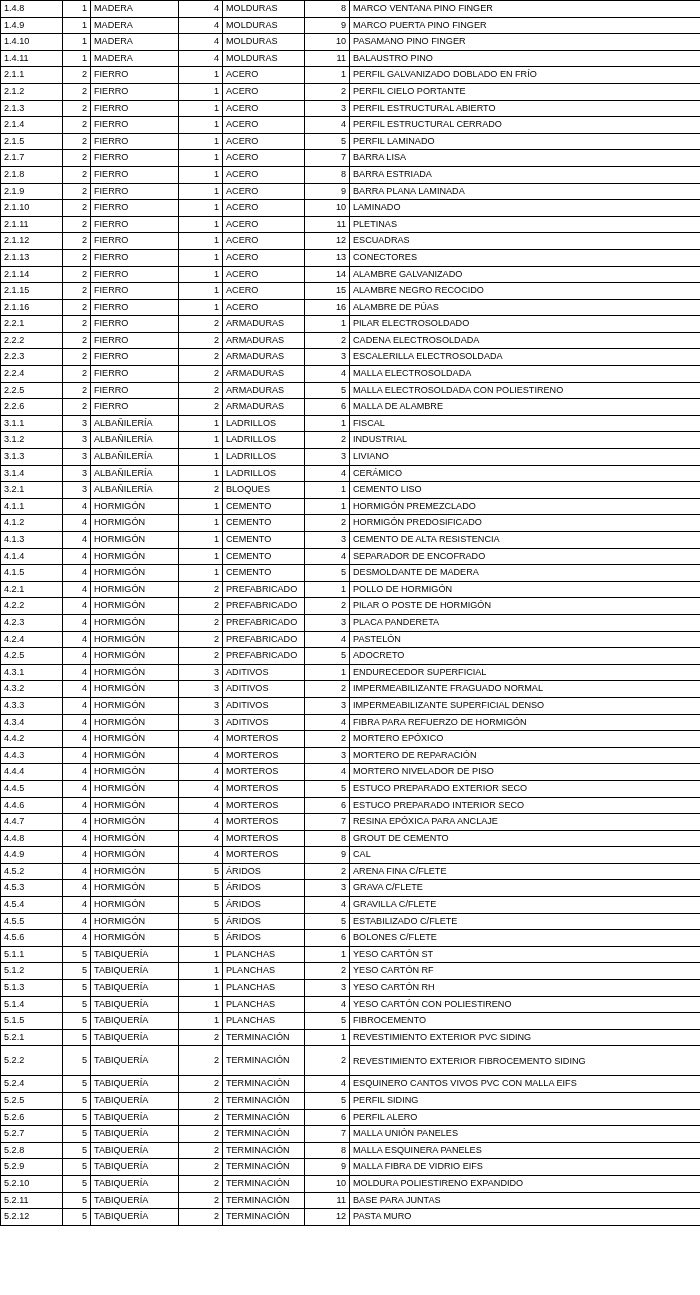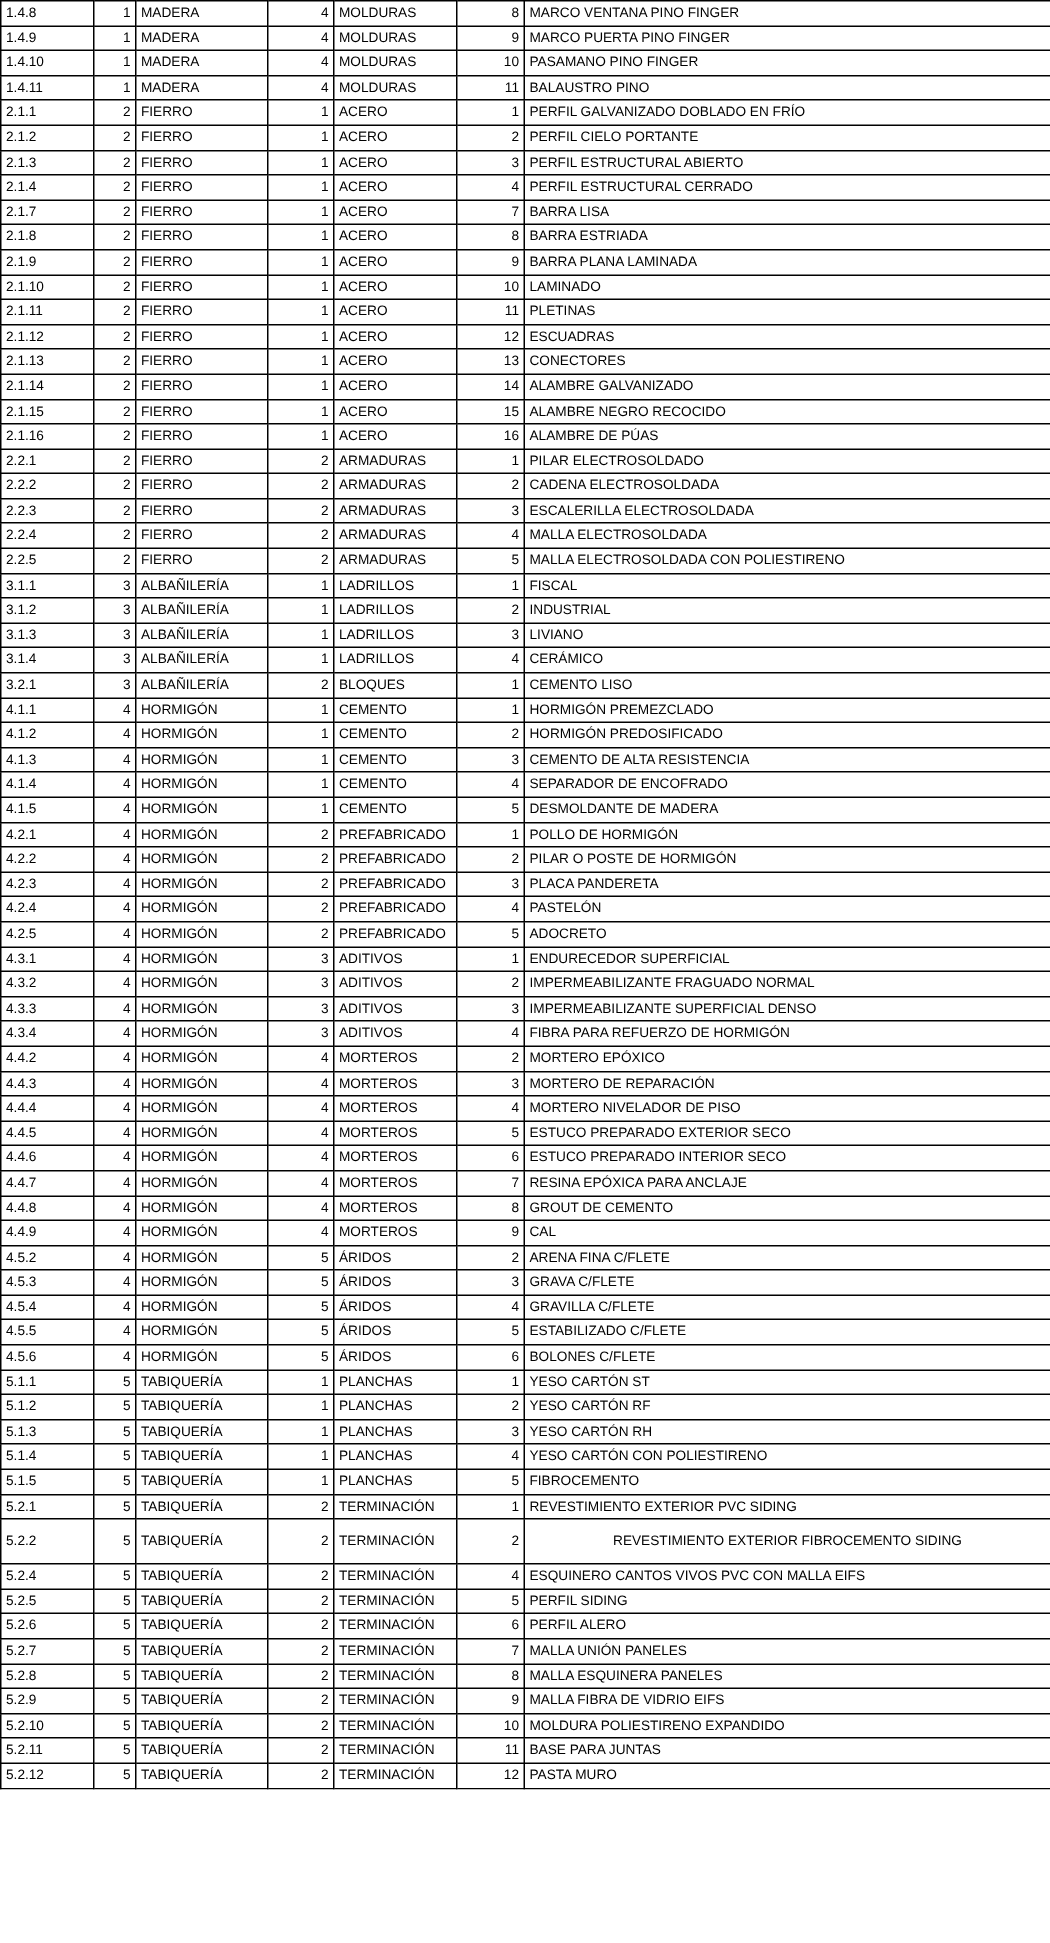--- a/index.html
+++ b/index.html
@@ -47,21 +47,20 @@
   td.txt-left {
     text-align: left;
   }
   td.code {
     text-align: left;
     padding-left: 5px;
   }
   td.wrap {
     white-space: normal;
     line-height: 1.15;
-    text-align: center;
   }
   tr.tall td {
     height: 27px;
   }
 </style>
 </head>
 <body>
 
 <div id="sheet">
   <table class="catalog">
@@ -141,20 +140,29 @@
         <tr>
           <td class="code">2.1.4</td>
           <td class="num-right">2</td>
           <td class="txt-left">FIERRO</td>
           <td class="num-right">1</td>
           <td class="txt-left">ACERO</td>
           <td class="num-right">4</td>
           <td class="txt-left">PERFIL ESTRUCTURAL CERRADO</td>
         </tr>
         <tr>
+          <td class="code">2.1.5</td>
+          <td class="num-right">2</td>
+          <td class="txt-left">FIERRO</td>
+          <td class="num-right">1</td>
+          <td class="txt-left">ACERO</td>
+          <td class="num-right">5</td>
+          <td class="txt-left">PERFIL LAMINADO</td>
+        </tr>
+        <tr>
           <td class="code">2.1.7</td>
           <td class="num-right">2</td>
           <td class="txt-left">FIERRO</td>
           <td class="num-right">1</td>
           <td class="txt-left">ACERO</td>
           <td class="num-right">7</td>
           <td class="txt-left">BARRA LISA</td>
         </tr>
         <tr>
           <td class="code">2.1.8</td>
@@ -274,20 +282,29 @@
           <td class="txt-left">MALLA ELECTROSOLDADA</td>
         </tr>
         <tr>
           <td class="code">2.2.5</td>
           <td class="num-right">2</td>
           <td class="txt-left">FIERRO</td>
           <td class="num-right">2</td>
           <td class="txt-left">ARMADURAS</td>
           <td class="num-right">5</td>
           <td class="txt-left">MALLA ELECTROSOLDADA CON POLIESTIRENO</td>
+        </tr>
+        <tr>
+          <td class="code">2.2.6</td>
+          <td class="num-right">2</td>
+          <td class="txt-left">FIERRO</td>
+          <td class="num-right">2</td>
+          <td class="txt-left">ARMADURAS</td>
+          <td class="num-right">6</td>
+          <td class="txt-left">MALLA DE ALAMBRE</td>
         </tr>
         <tr>
           <td class="code">3.1.1</td>
           <td class="num-right">3</td>
           <td class="txt-left">ALBAÑILERÍA</td>
           <td class="num-right">1</td>
           <td class="txt-left">LADRILLOS</td>
           <td class="num-right">1</td>
           <td class="txt-left">FISCAL</td>
         </tr>

